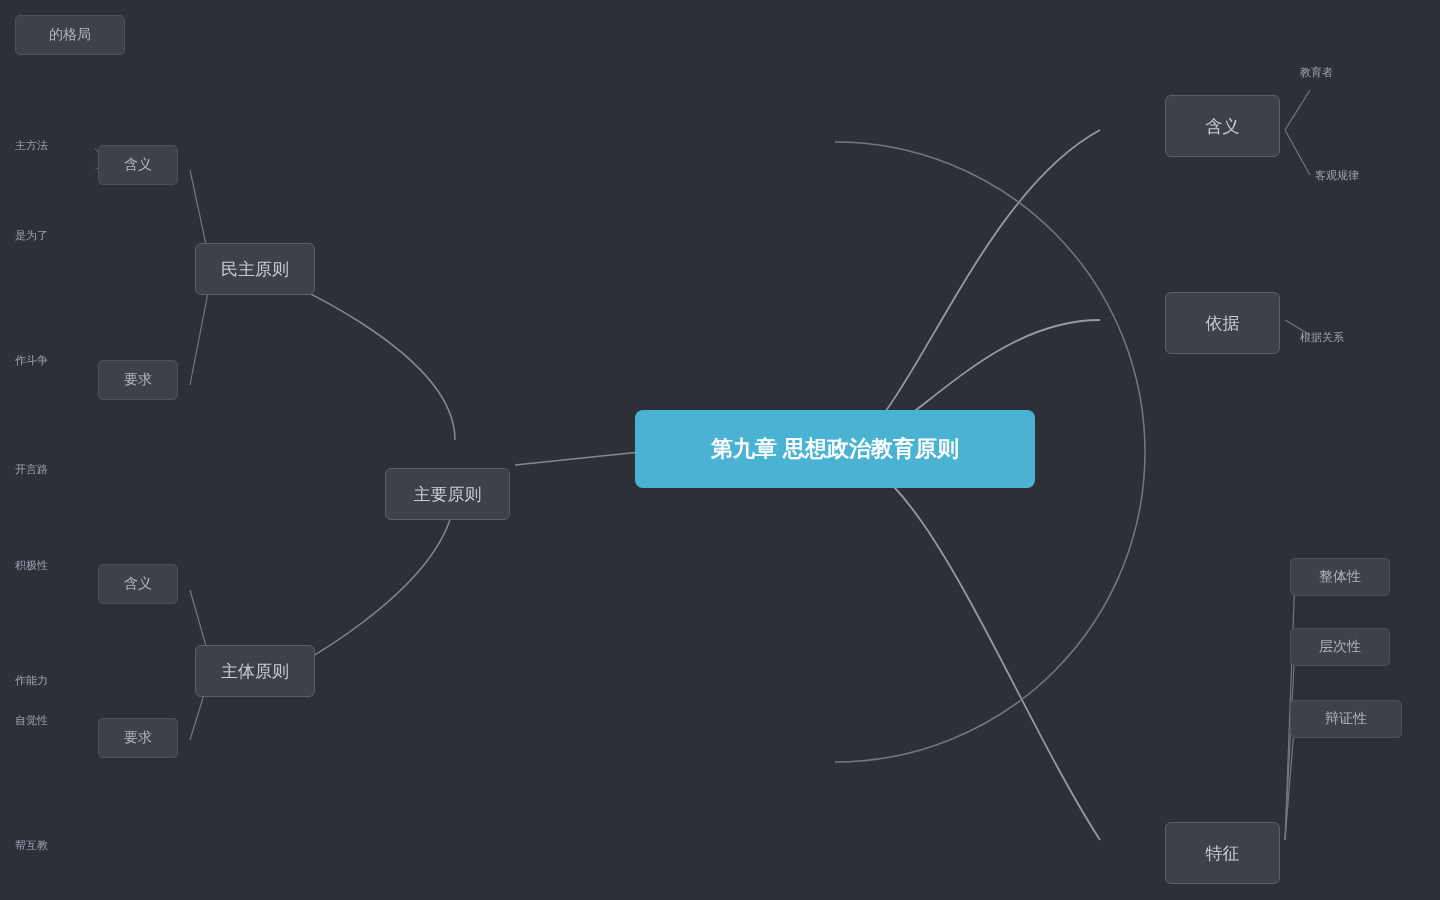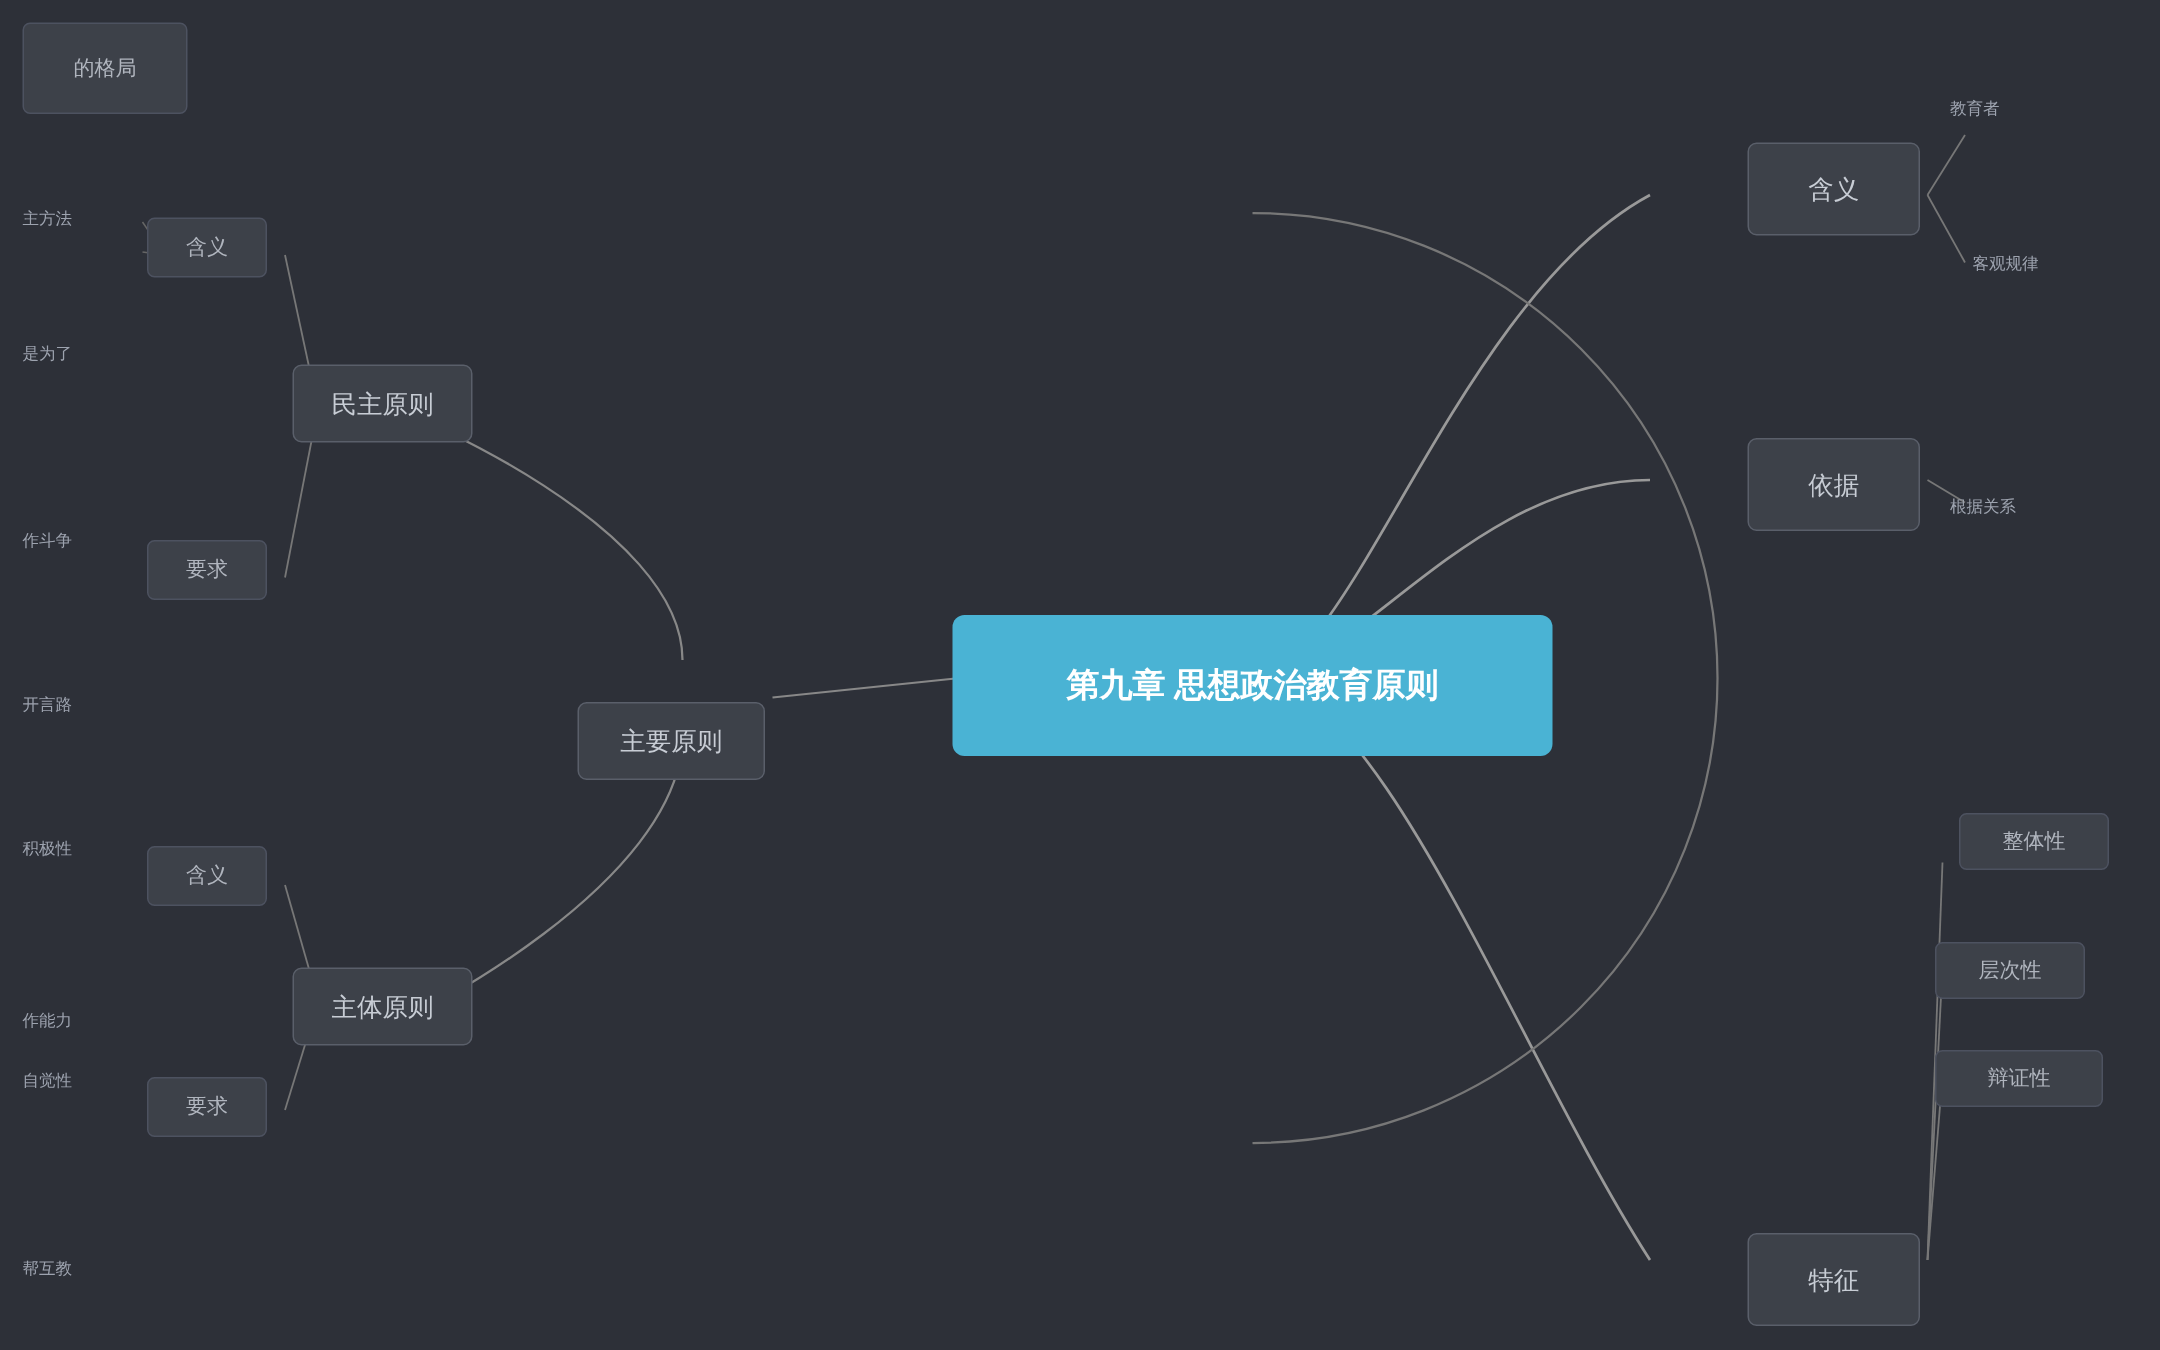--- a/index.html
+++ b/index.html
@@ -100,21 +100,21 @@
   <line x1="1285" y1="130" x2="1310" y2="175" stroke="#777" stroke-width="1.2" fill="none"></line>
 
   <line x1="1285" y1="320" x2="1310" y2="335" stroke="#777" stroke-width="1.2" fill="none"></line>
 
   <line x1="1285" y1="840" x2="1295" y2="575" stroke="#777" stroke-width="1.2" fill="none"></line>
   <line x1="1285" y1="840" x2="1295" y2="645" stroke="#777" stroke-width="1.2" fill="none"></line>
   <line x1="1285" y1="840" x2="1295" y2="717" stroke="#777" stroke-width="1.2" fill="none"></line>
 
 </svg>
 
-<div class="node node-small" style="left:15px; top:15px; width:110px; height:61px;">的格局</div>
+<div class="node node-small" style="left:15px; top:15px; width:110px; height:40px;">的格局</div>
 
 <div class="text-only" style="left:15px; top:138px;">主方法</div>
 
 <div class="node node-small" style="left:98px; top:145px; width:80px; height:40px;">含义</div>
 
 <div class="text-only" style="left:15px; top:228px;">是为了</div>
 
 <div class="node node-secondary" style="left:195px; top:243px; width:120px; height:52px;">民主原则</div>
 
 <div class="text-only" style="left:15px; top:353px;">作斗争</div>
@@ -132,31 +132,31 @@
 <div class="text-only" style="left:15px; top:638px;margin-top:35px;">作能力</div>
 
 <div class="node node-secondary" style="left:195px; top:645px; width:120px; height:52px;">主体原则</div>
 
 <div class="text-only" style="left:15px; top:713px;">自觉性</div>
 
 <div class="node node-small" style="left:98px; top:718px; width:80px; height:40px;">要求</div>
 
 <div class="text-only" style="left:15px; top:838px;">帮互教</div>
 
-<div class="node node-center" style="left:635px; top:410px; width:400px; height:94px;">第九章 思想政治教育原则</div>
+<div class="node node-center" style="left:635px; top:410px; width:400px; height:78px;">第九章 思想政治教育原则</div>
 
 <div class="node node-secondary" style="left:1165px; top:95px; width:115px; height:62px;">含义</div>
 
 <div class="text-only" style="left:1300px; top:65px;">教育者</div>
 
 <div class="text-only" style="left:1300px; top:168px;margin-left:15px;">客观规律</div>
 
 <div class="node node-secondary" style="left:1165px; top:292px; width:115px; height:62px;">依据</div>
 
 <div class="text-only" style="left:1300px; top:330px;">根据关系</div>
 
-<div class="node node-small" style="left:1290px; top:542px; width:100px; height:38px;margin-left:16px;">整体性</div>
+<div class="node node-small" style="left:1290px; top:558px; width:100px; height:38px;">整体性</div>
 
 <div class="node node-small" style="left:1290px; top:628px; width:100px; height:38px;">层次性</div>
 
 <div class="node node-small" style="left:1290px; top:700px; width:112px; height:38px;">辩证性</div>
 
 <div class="node node-secondary" style="left:1165px; top:822px; width:115px; height:62px;">特征</div>
 
 </body></html>

